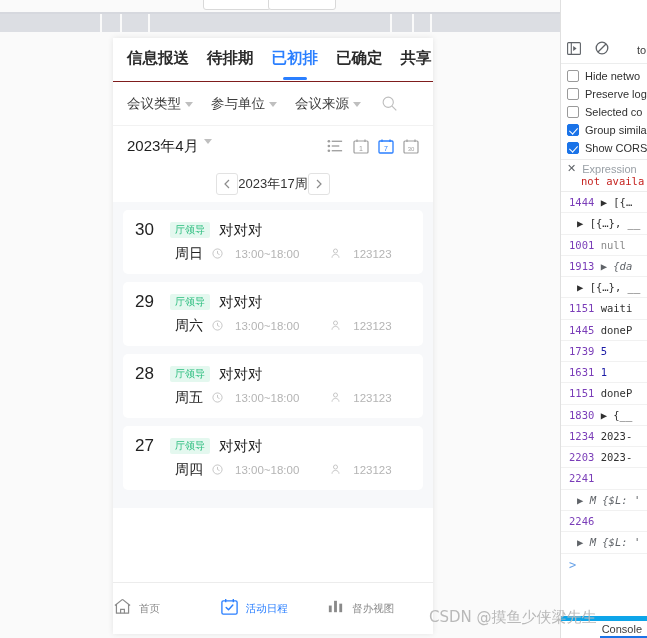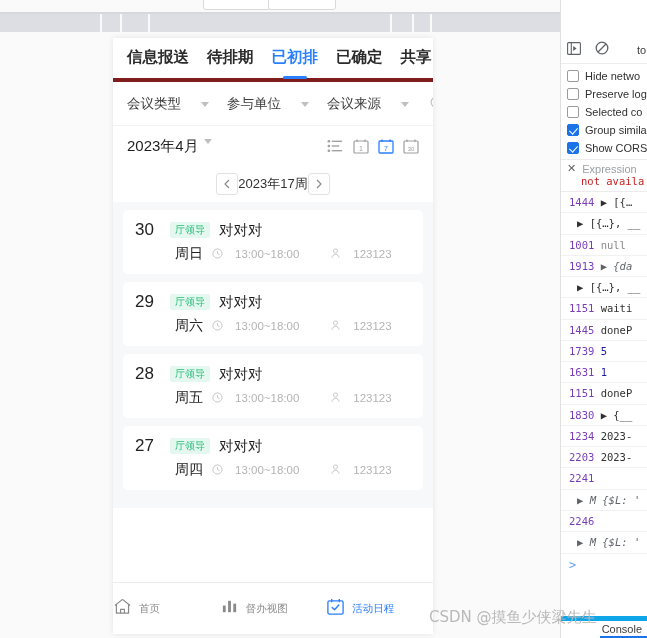--- a/index.html
+++ b/index.html
@@ -31,40 +31,40 @@
     width: 320px; height: 596px;
     background: #ffffff;
     box-shadow: 0 0 6px rgba(0,0,0,0.09);
     overflow: hidden;
   }
 
   
   .tabbar {
     position: relative; height: 44px; padding: 0 14px;
     display: flex; align-items: center; gap: 18px;
-    border-bottom: 4px solid #7f1d1d;
+    border-bottom: 1px solid #7f1d1d;
   }
   .tab {
     font-size: 15.5px; font-weight: bold; color: #2b2b2b;
     white-space: nowrap; position: relative; padding-bottom: 2px;
     cursor: pointer;
   }
   .tab.active { color: #2a7fff; }
   .tab.active::after {
     content: ""; position: absolute; left: 50%; transform: translateX(-50%);
     bottom: -9px; width: 24px; height: 3px; background: #2a7fff; border-radius: 2px;
   }
 
   
   .filterbar {
     height: 44px; padding: 0 14px;
     display: flex; align-items: center; gap: 18px;
     border-bottom: 1px solid #f2f2f2;
   }
-  .filter { display: flex; align-items: center; gap: 20px; font-size: 13.5px; color: #3c3c3c; cursor: pointer; white-space: nowrap; }
+  .filter { display: flex; align-items: center; gap: 4px; font-size: 13.5px; color: #3c3c3c; cursor: pointer; white-space: nowrap; }
   .caret {
     width: 0; height: 0; border-left: 4px solid transparent; border-right: 4px solid transparent;
     border-top: 5px solid #bfbfbf; margin-top: 2px;
   }
   .search-icon { margin-left: 2px; display: flex; align-items: center; cursor: pointer; }
 
   
   .monthrow {
     height: 40px; padding: 0 14px; display: flex; align-items: center;
   }
@@ -390,40 +390,40 @@
     <div class="bottomnav">
       <div class="navitem">
         <span>
           <svg width="19" height="19" viewBox="0 0 20 20">
               <path d="M10 2.5 L18 9 M10 2.5 L2 9 M3.6 8 V17 H16.4 V8" fill="none" stroke="#8a8a8a" stroke-width="1.3" stroke-linejoin="round"></path>
               <path d="M8 17 v-4 h4 v4" fill="none" stroke="#8a8a8a" stroke-width="1.2"></path>
             </svg>
         </span>
         <span class="lbl">首页</span>
       </div>
-      <div class="navitem">
-        <span>
-          <svg width="19" height="19" viewBox="0 0 20 20">
-              <rect x="3" y="9" width="3" height="7" fill="#8a8a8a"></rect>
-              <rect x="8.5" y="4" width="3" height="12" fill="#8a8a8a"></rect>
-              <rect x="14" y="7" width="3" height="9" fill="#8a8a8a"></rect>
-            </svg>
-        </span>
-        <span class="lbl">督办视图</span>
-      </div>
       <div class="navitem active">
         <span>
           <svg width="19" height="19" viewBox="0 0 20 20">
               <rect x="2" y="4" width="16" height="14" fill="none" stroke="#2a7fff" stroke-width="1.4" rx="1.5"></rect>
               <line x1="6" y1="2" x2="6" y2="5.5" stroke="#2a7fff" stroke-width="1.4"></line>
               <line x1="14" y1="2" x2="14" y2="5.5" stroke="#2a7fff" stroke-width="1.4"></line>
               <polyline points="6.5,11 9,13.5 13.5,8.5" fill="none" stroke="#2a7fff" stroke-width="1.5" stroke-linecap="round" stroke-linejoin="round"></polyline>
             </svg>
         </span>
         <span class="lbl">活动日程</span>
+      </div>
+      <div class="navitem">
+        <span>
+          <svg width="19" height="19" viewBox="0 0 20 20">
+              <rect x="3" y="9" width="3" height="7" fill="#8a8a8a"></rect>
+              <rect x="8.5" y="4" width="3" height="12" fill="#8a8a8a"></rect>
+              <rect x="14" y="7" width="3" height="9" fill="#8a8a8a"></rect>
+            </svg>
+        </span>
+        <span class="lbl">督办视图</span>
       </div>
     </div>
   </div>
 
   <div class="devtools">
     <div class="dt-toolbar">
       <span>
         <svg width="14" height="13" viewBox="0 0 14 13">
             <rect x="0.6" y="0.6" width="12.8" height="11.8" fill="none" stroke="#5f6368" stroke-width="1.1" rx="1"></rect>
             <line x1="4.3" y1="0.6" x2="4.3" y2="12.4" stroke="#5f6368" stroke-width="1.1"></line>

